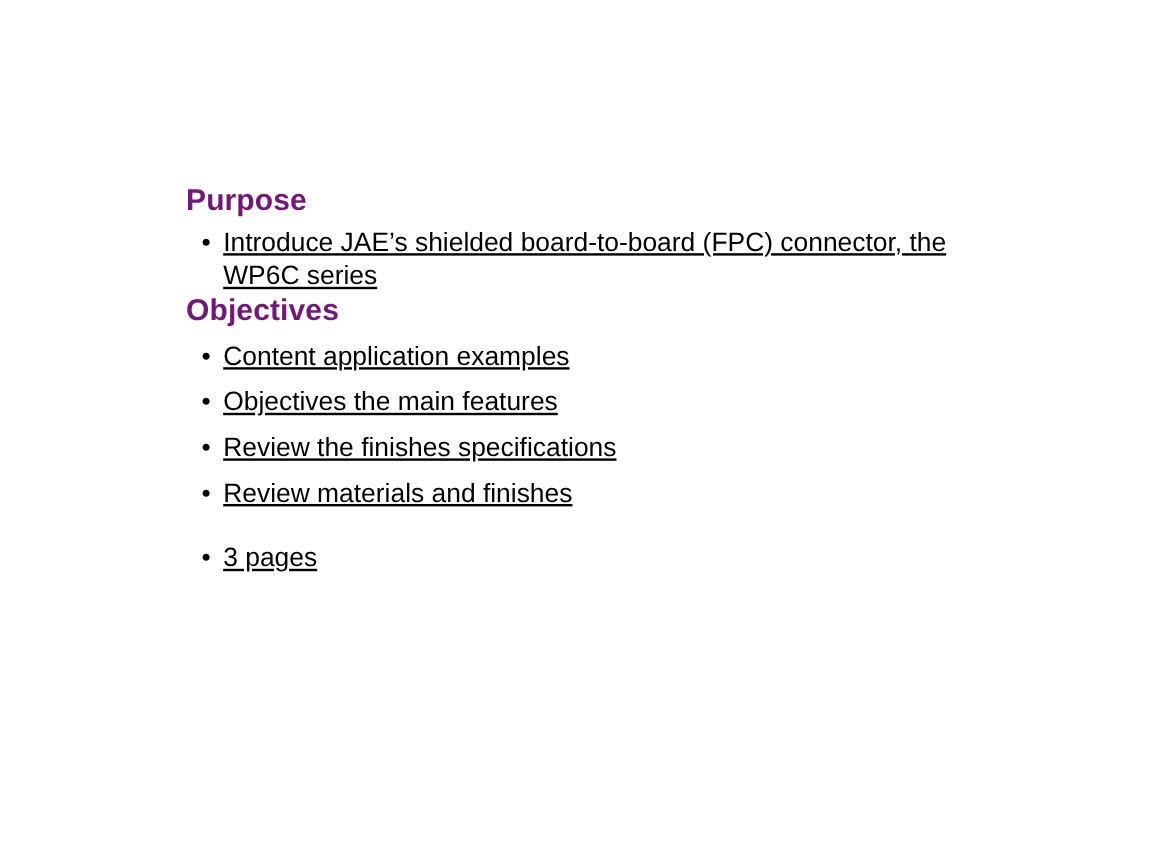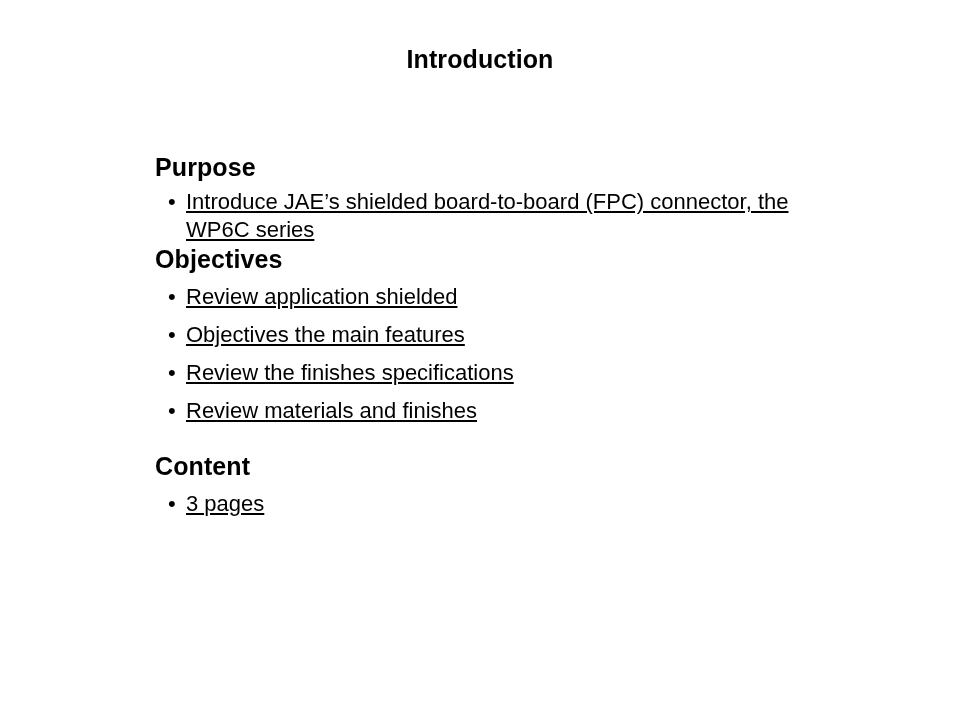--- a/index.html
+++ b/index.html
@@ -49,21 +49,21 @@
 
   .section {
     margin: 0;
     padding: 0;
   }
 
   .section-heading {
     font-size: 25px;
     font-weight: bold;
     line-height: 30px;
-    color: #000000;
+    color: #701a75;
     margin: 0;
     padding: 0;
     letter-spacing: 0.1px;
   }
 
   .bullet-list {
     list-style: none;
     margin: 0;
     padding: 0;
   }
@@ -104,58 +104,56 @@
   .section-objectives .bullet-item:last-child { margin-bottom: 0; }
 
   .section-content { margin-top: 26px; }
   .section-content .bullet-list { margin-top: 9px; }
 </style>
 </head>
 <body>
 
 <div class="slide">
 
-  <div class="slide-title">Introduction</div>
 
   <div class="body-area">
 
     <div class="section section-purpose">
       <div class="section-heading">Purpose</div>
       <ul class="bullet-list">
         <li class="bullet-item">
           <span class="bullet-dot">•</span>
           <span class="bullet-text">Introduce JAE’s shielded board-to-board (FPC) connector, the WP6C series</span>
         </li>
       </ul>
     </div>
 
     <div class="section section-objectives">
       <div class="section-heading">Objectives</div>
       <ul class="bullet-list">
         <li class="bullet-item">
           <span class="bullet-dot">•</span>
-          <span class="bullet-text">Review application shielded</span>
+          <span class="bullet-text">Content application examples</span>
         </li>
         <li class="bullet-item">
           <span class="bullet-dot">•</span>
           <span class="bullet-text">Objectives the main features</span>
         </li>
         <li class="bullet-item">
           <span class="bullet-dot">•</span>
           <span class="bullet-text">Review the finishes specifications</span>
         </li>
         <li class="bullet-item">
           <span class="bullet-dot">•</span>
           <span class="bullet-text">Review materials and finishes</span>
         </li>
       </ul>
     </div>
 
     <div class="section section-content">
-      <div class="section-heading">Content</div>
       <ul class="bullet-list">
         <li class="bullet-item">
           <span class="bullet-dot">•</span>
           <span class="bullet-text">3 pages</span>
         </li>
       </ul>
     </div>
 
   </div>
 </div>

